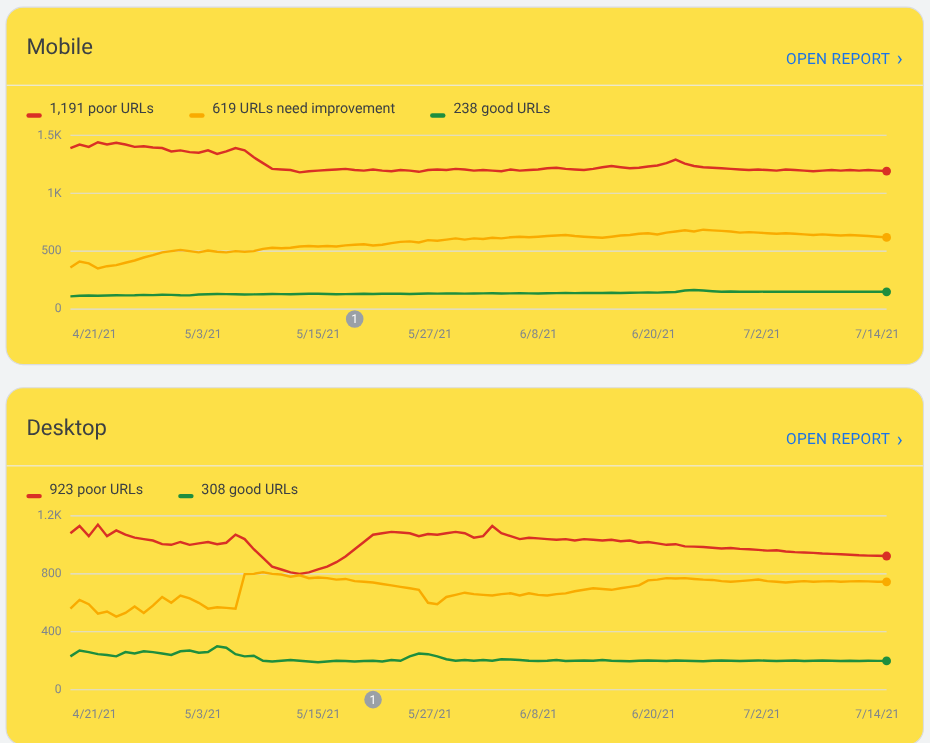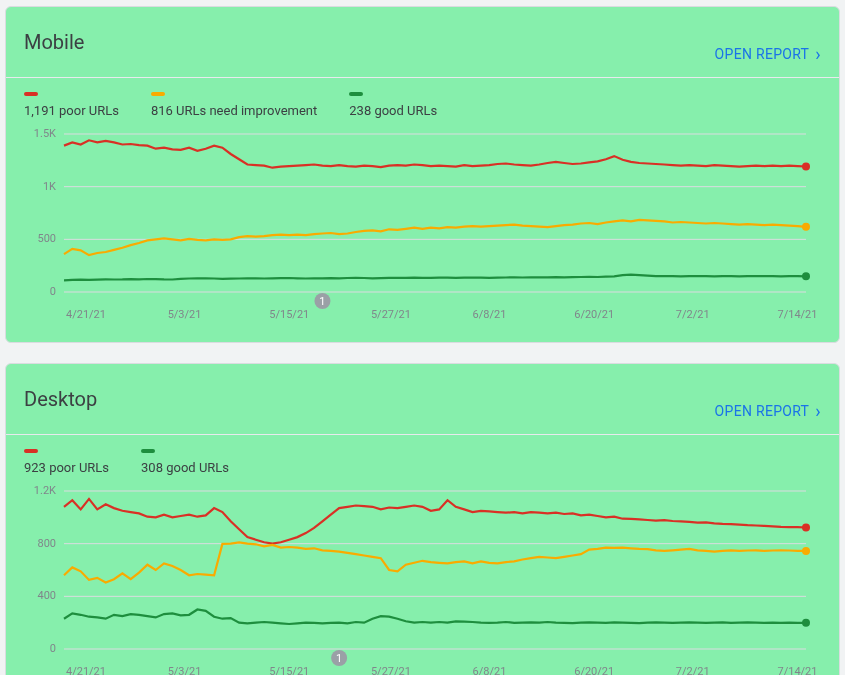--- a/index.html
+++ b/index.html
@@ -1,24 +1,24 @@
 <!DOCTYPE html>
 <html><head>
 <meta charset="utf-8">
 <style>
   html,body{margin:0;padding:0;background:#f1f3f4;font-family:Roboto,Arial,sans-serif;color:#3c4043;}
   .page{width:845px;padding:0 5px 10px;box-sizing:border-box;}
-  .card{background:#86efac;border:1px solid #dadce0;border-radius:6px;margin-top:6px;margin-bottom:20px;}
+  .card{background:#fde047;border:1px solid #dadce0;border-radius:16px;margin-top:6px;margin-bottom:20px;}
   .card-header{display:flex;align-items:center;justify-content:space-between;padding:14px 18px;}
   .card-title{font-size:20px;color:#3c4043;font-weight:400;}
   .open-report{display:flex;align-items:center;color:#1a73e8;font-size:14px;font-weight:400;letter-spacing:.3px;cursor:pointer;margin-top:24px;}
   .open-report .chevron{margin-left:6px;font-size:18px;line-height:1;}
   .divider{height:1px;background:#e8eaed;}
   .legend{display:flex;gap:32px;padding:14px 18px 4px;font-size:13px;color:#3c4043;}
-  .legend-item{display:flex;align-items:flex-start;gap:7px;flex-direction:column;}
+  .legend-item{display:flex;align-items:flex-end;gap:7px;}
   .swatch{width:14px;height:4px;border-radius:2px;}
   .sw-poor{background:#d93025;}
   .sw-need{background:#f9ab00;}
   .sw-good{background:#1e8e3e;}
   .chart-wrap{position:relative;padding:6px 14px 14px;}
   svg{display:block;}
   .ytick text{font-size:11px;fill:#80868b;}
   .xtick text{font-size:11px;fill:#80868b;}
   .axis-line{stroke:#dadce0;stroke-width:1;}
   .series{fill:none;stroke-width:2.2;}
@@ -44,21 +44,21 @@
     </div>
   </div>
   <div class="divider"></div>
   <div class="legend">
     <div class="legend-item">
       <span class="swatch sw-poor"></span>
       <span>1,191 poor URLs</span>
     </div>
     <div class="legend-item">
       <span class="swatch sw-need"></span>
-      <span>816 URLs need improvement</span>
+      <span>619 URLs need improvement</span>
     </div>
     <div class="legend-item">
       <span class="swatch sw-good"></span>
       <span>238 good URLs</span>
     </div>
   </div>
   <div class="chart-wrap">
     <svg id="chart-0" width="800" height="200">
           <line x1="44" y1="164" x2="786" y2="164" class="axis-line" stroke="#bdc1c6"></line>
           <g class="ytick">

